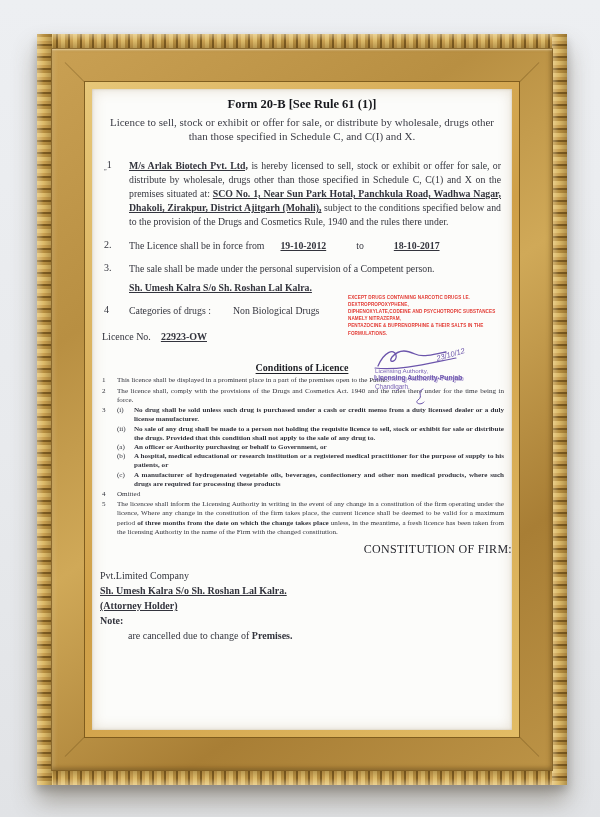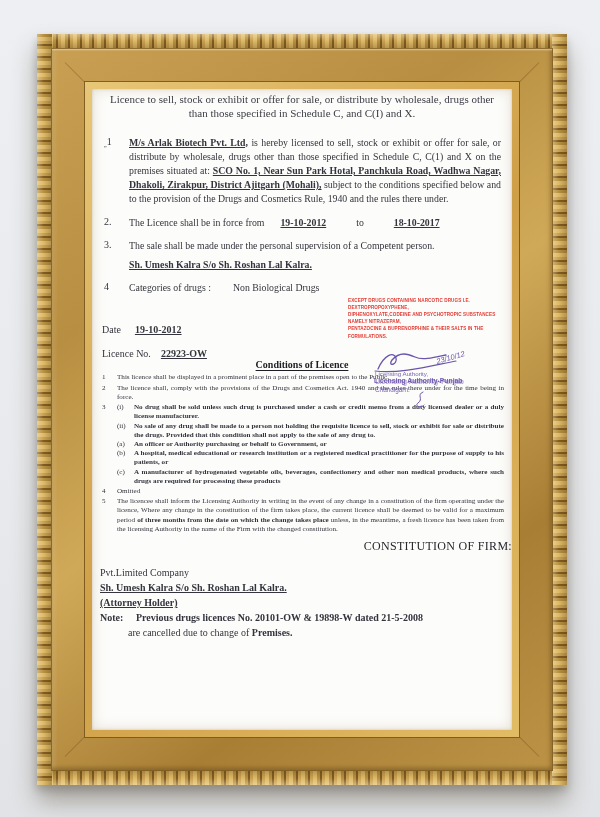--- a/index.html
+++ b/index.html
@@ -68,21 +68,21 @@
      font-family:"Liberation Sans", sans-serif; color:#7a63b5; }
   .sig-svg { position:absolute; left:0; top:-3px; }
   .sig-date { position:absolute; left:64px; top:1px; transform:rotate(-16deg);
      font-size:7.5px; font-style:italic; color:#6b54ab; }
   .stamp1 { position:absolute; left:3px; top:18px; font-size:6.2px; }
   .stamp2 { position:absolute; left:2px; top:25px; font-size:6.8px; font-weight:bold;
      color:#6f58b0; text-shadow:1.5px 1px 0 rgba(122,99,181,.55); }
   .stamp3 { position:absolute; left:3px; top:34px; font-size:6.4px; }
   .flourish-svg { position:absolute; left:40px; top:38px; }
 
-  .cond-heading { margin-top:0; text-align:center; font-size:10px; font-weight:bold;
+  .cond-heading { margin-top:20px; text-align:center; font-size:10px; font-weight:bold;
      text-decoration:underline; text-underline-offset:2px; color:#1d1e24; }
   .conds { margin-top:3px; padding:0 8px; font-size:7.1px; line-height:1.3; }
   .cond-row { display:flex; margin-bottom:1px; }
   .cond-num { flex:none; width:17px; padding-left:2px; }
   .cond-text { flex:1; text-align:justify; }
   .sub-row { display:flex; }
   .sub-label { flex:none; width:17px; }
   .sub-text { flex:1; text-align:justify;font-weight:bold; }
   .b { font-weight:bold; }
 
@@ -105,20 +105,21 @@
       <div class="miter m-tl"></div>
       <div class="miter m-tr"></div>
       <div class="miter m-bl"></div>
       <div class="miter m-br"></div>
     </div>
     <div class="lip"></div>
 
     <div class="paper">
       <div class="doc">
 
+        <div class="form-title">Form 20-B [See Rule 61 (1)]</div>
         <div class="form-subtitle">
           <div>Licence to sell, stock or exhibit or offer for sale, or distribute by wholesale, drugs other</div>
           <div>than those specified in Schedule C, and C(I) and X.</div>
         </div>
 
         <div class="items">
 
           <div class="item">
             <div class="item-num"><span class="num-mark">„</span><span>1</span></div>
             <div class="item-body"><span class="bu">M/s Arlak Biotech Pvt. Ltd,</span><span> is hereby licensed to sell, stock or exhibit or offer for sale, or distribute by wholesale, drugs other than those specified in Schedule C, C(1) and X on the premises situated at: </span><span class="bu">SCO No. 1, Near Sun Park Hotal, Panchkula Road, Wadhwa Nagar, Dhakoli, Zirakpur, District Ajitgarh (Mohali),</span><span> subject to the conditions specified below and to the provision of the Drugs and Cosmetics Rule, 1940 and the rules there under.</span></div>
@@ -142,21 +143,20 @@
             <div class="item-body"><span>Categories of drugs :</span><span class="sp22">Non Biological Drugs</span></div>
           </div>
         </div>
 
         <div class="red-stamp">
           <div>EXCEPT DRUGS CONTAINING NARCOTIC DRUGS I.E. DEXTROPROPOXYPHENE,</div>
           <div>DIPHENOXYLATE,CODEINE AND PSYCHOTROPIC SUBSTANCES NAMELY NITRAZEPAM,</div>
           <div>PENTAZOCINE &amp; BUPRENORPHINE &amp; THEIR SALTS IN THE FORMULATIONS.</div>
         </div>
 
-        <div class="date-row"><span>Date</span><span class="bu lbl-gap14">19-10-2012</span></div>
         <div class="lic-row"><span>Licence No.</span><span class="bu lbl-gap10">22923-OW</span></div>
 
         <div class="sig-block">
           <svg class="sig-svg" width="110" height="26" viewBox="0 0 110 26">
             <path d="M6 20 C12 6, 22 2, 24 9 C26 16, 15 18, 20 11 C28 2, 36 5, 43 8 C51 12, 62 8, 74 6" fill="none" stroke="#6b54ab" stroke-width="1.3" stroke-linecap="round"></path>
             <path d="M3 22 C28 25, 58 17, 84 12" fill="none" stroke="#6b54ab" stroke-width="1.1" stroke-linecap="round"></path>
           </svg>
           <span class="sig-date">23/10/12</span>
           <div class="stamp1">Licensing Authority,</div>
           <div class="stamp2">Licensing Authority-Punjab</div>
@@ -213,21 +213,20 @@
         </div>
 
         <div class="constitution">CONSTITUTION OF FIRM:</div>
 
         <div class="footer">
           <div>Pvt.Limited Company</div>
           <div class="bu">Sh. Umesh Kalra S/o Sh. Roshan Lal Kalra.</div>
           <div class="bu" style="display:inline-block">(Attorney Holder)</div>
           <div class="note-row">
             <div class="note-label">Note:</div>
-            <div>Previous drugs licences No. 20101-OW &amp; 19898-W dated 21-5-2008</div>
           </div>
           <div class="note-cont"><span>are cancelled due to  change of </span><span class="b">Premises.</span></div>
         </div>
 
       </div>
     </div>
   </div>
 </div>
 
 </body></html>

